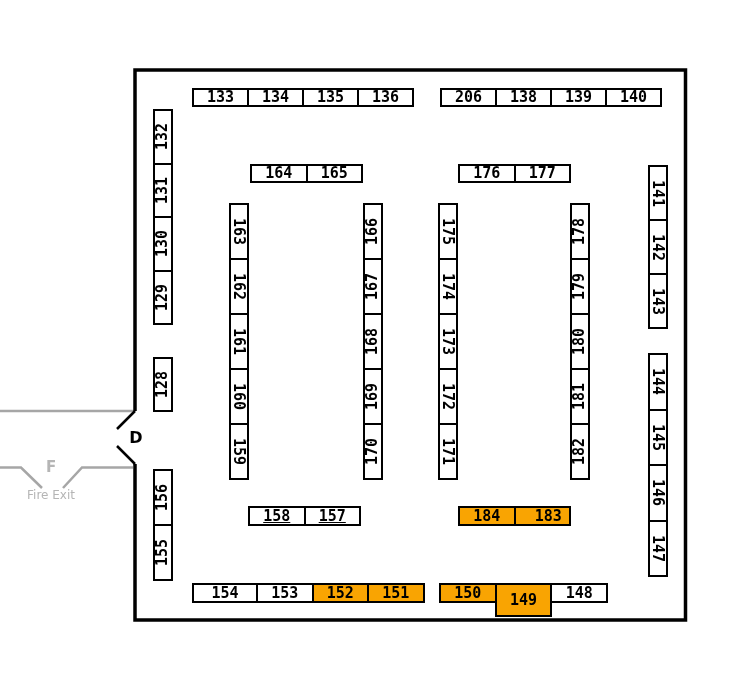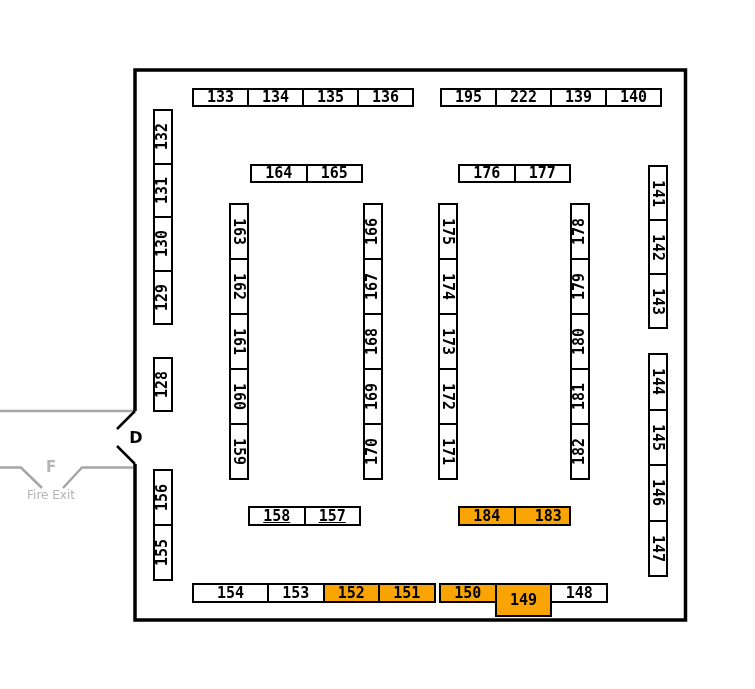--- a/index.html
+++ b/index.html
@@ -113,24 +113,24 @@
         </div>
         <div class="booth" style="width: 57px; height: 19px;">
           <span class="num ">135</span>
         </div>
         <div class="booth" style="width: 57px; height: 19px;">
           <span class="num ">136</span>
         </div>
       </div>
       <div class="strip h" style="left: 440px; top: 88px;">
         <div class="booth" style="width: 57px; height: 19px;">
-          <span class="num ">195</span>
-        </div>
-        <div class="booth" style="width: 57px; height: 19px;">
-          <span class="num ">222</span>
+          <span class="num ">206</span>
+        </div>
+        <div class="booth" style="width: 57px; height: 19px;">
+          <span class="num ">138</span>
         </div>
         <div class="booth" style="width: 57px; height: 19px;">
           <span class="num ">139</span>
         </div>
         <div class="booth" style="width: 57px; height: 19px;">
           <span class="num ">140</span>
         </div>
       </div>
       <div class="strip h" style="left: 250px; top: 164px;">
         <div class="booth" style="width: 57.5px; height: 19px;">
@@ -278,21 +278,21 @@
       </div>
       <div class="strip h" style="left: 458px; top: 506px;">
         <div class="booth hl" style="width: 57.5px; height: 20px;">
           <span class="num ">184</span>
         </div>
         <div class="booth hl" style="width: 57.5px; height: 20px; padding-left: 12px;">
           <span class="num ">183</span>
         </div>
       </div>
       <div class="strip h" style="left: 192px; top: 583px;">
-        <div class="booth" style="width: 77px; height: 20px;">
+        <div class="booth" style="width: 66px; height: 20px;">
           <span class="num ">154</span>
         </div>
         <div class="booth" style="width: 57.5px; height: 20px;">
           <span class="num ">153</span>
         </div>
         <div class="booth hl" style="width: 57.5px; height: 20px;">
           <span class="num ">152</span>
         </div>
         <div class="booth hl" style="width: 57.5px; height: 20px;">
           <span class="num ">151</span>

